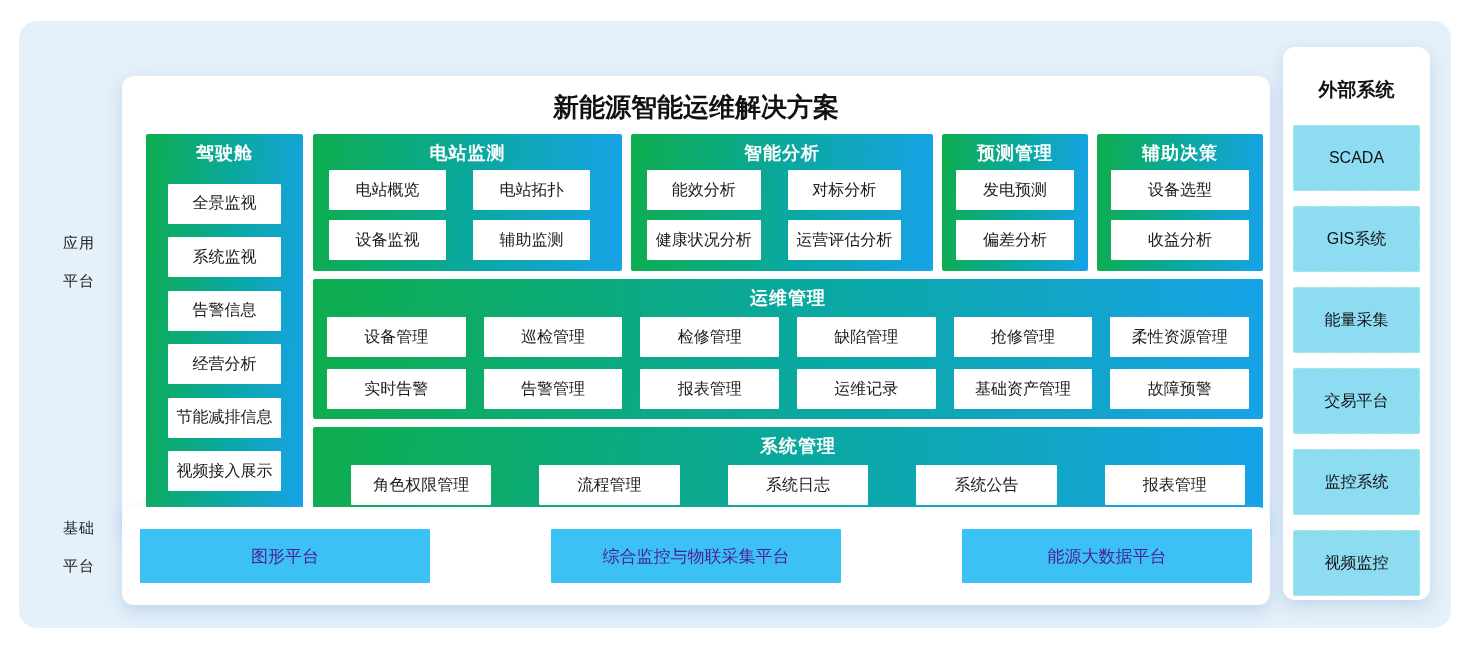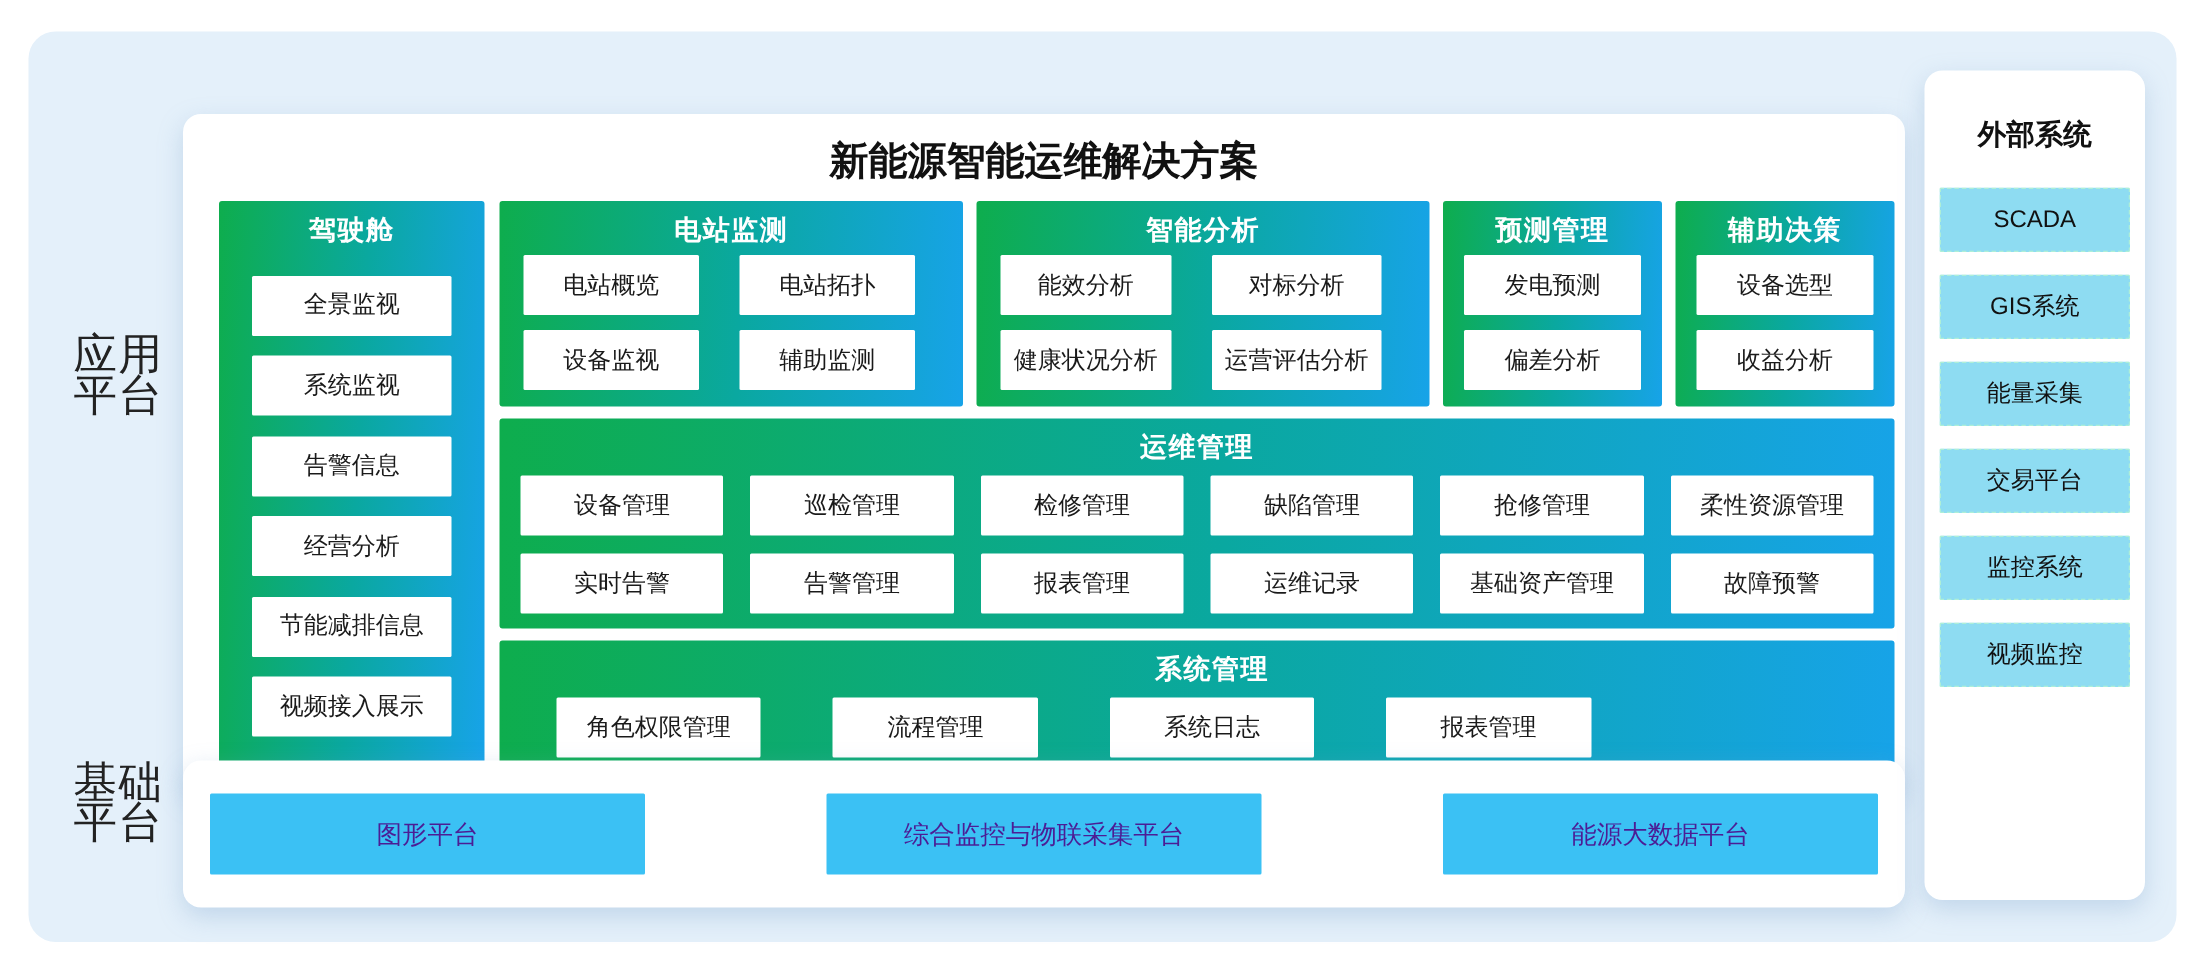--- a/index.html
+++ b/index.html
@@ -7,21 +7,21 @@
   body {
     font-family: "Liberation Sans", "DejaVu Sans", sans-serif;
     position: relative; overflow: hidden; color: #1a1a1a;
   }
   .panel {
     position: absolute; left: 19px; top: 21px; width: 1432px; height: 607px;
     background: #e4f0fa; border-radius: 18px;
   }
   .side-label {
     position: absolute; left: 12px; width: 96px; text-align: center;
-    font-size: 29px; line-height: 27px; font-weight: 500; color: #222;
+    font-size: 15px; line-height: 38px; font-weight: 500; color: #222;
     white-space: pre-line; letter-spacing: 1px;
   }
   .side-label.app  { top: 203px; }
   .side-label.base { top: 488px; }
   .card {
     position: absolute; background: #ffffff; border-radius: 12px;
     box-shadow: 0 6px 16px rgba(130, 165, 205, 0.35);
   }
   .main-card     { left: 103px; top: 26px;  width: 1148px; height: 453px; margin-top: 29px; }
   .base-card     { left: 103px; top: 486px; width: 1148px; height: 98px; }
@@ -62,21 +62,21 @@
     flex: 1; display: grid; grid-template-columns: 1fr 1fr;
     gap: 9px 27px; padding: 0 32px 10px 16px;
   }
   .top-group .grid1 {
     flex: 1; display: grid; grid-template-columns: 1fr;
     gap: 9px; padding: 0 14px 10px 14px;
   }
   .g-station  { width: 309px; }
   .g-analysis { width: 302px; }
   .g-forecast { width: 146px; }
-  .g-decision { width: 146px; }
+  .g-decision { width: 166px; }
   .ops { flex: 1; display: flex; flex-direction: column; }
   .ops-grid {
     flex: 1; display: grid; grid-template-columns: repeat(6, 1fr);
     gap: 12px 18px; padding: 2px 14px 12px 14px;
   }
   .sys { height: 84px; display: flex; flex-direction: column; padding-left: 20px; }
   .sys-grid {
     flex: 1; display: grid; grid-template-columns: repeat(5, 1fr);
     gap: 48px; padding: 2px 18px 12px 18px;
   }
@@ -93,21 +93,21 @@
   
   .ext-title {
     text-align: center; font-size: 19px; font-weight: bold; color: #111;
     padding-top: 30px;
   }
   .ext-items {
     display: flex; flex-direction: column; gap: 15px;
     padding: 22px 10px 0 10px;
   }
   .ext-box {
-    height: 43px; background: #8edcf2; border: 1px dashed #aeefd7;
+    height: 66px; background: #8edcf2; border: 1px dashed #aeefd7;
     border-radius: 1px; display: flex; align-items: center; justify-content: center;
     font-size: 16px; color: #111;
   }
 </style>
 </head>
 <body>
 
 <div class="panel">
 
   <div class="side-label app">应用
@@ -225,20 +225,21 @@
         <div class="sys grad">
           <div class="group-header">系统管理</div>
           <div class="sys-grid">
 
               <div class="cell">角色权限管理</div>
 
               <div class="cell">流程管理</div>
 
               <div class="cell">系统日志</div>
 
+              <div class="cell">系统公告</div>
 
               <div class="cell">报表管理</div>
             </div>
         </div>
 
       </div>
     </div>
   </div>
 
   <div class="card base-card">

